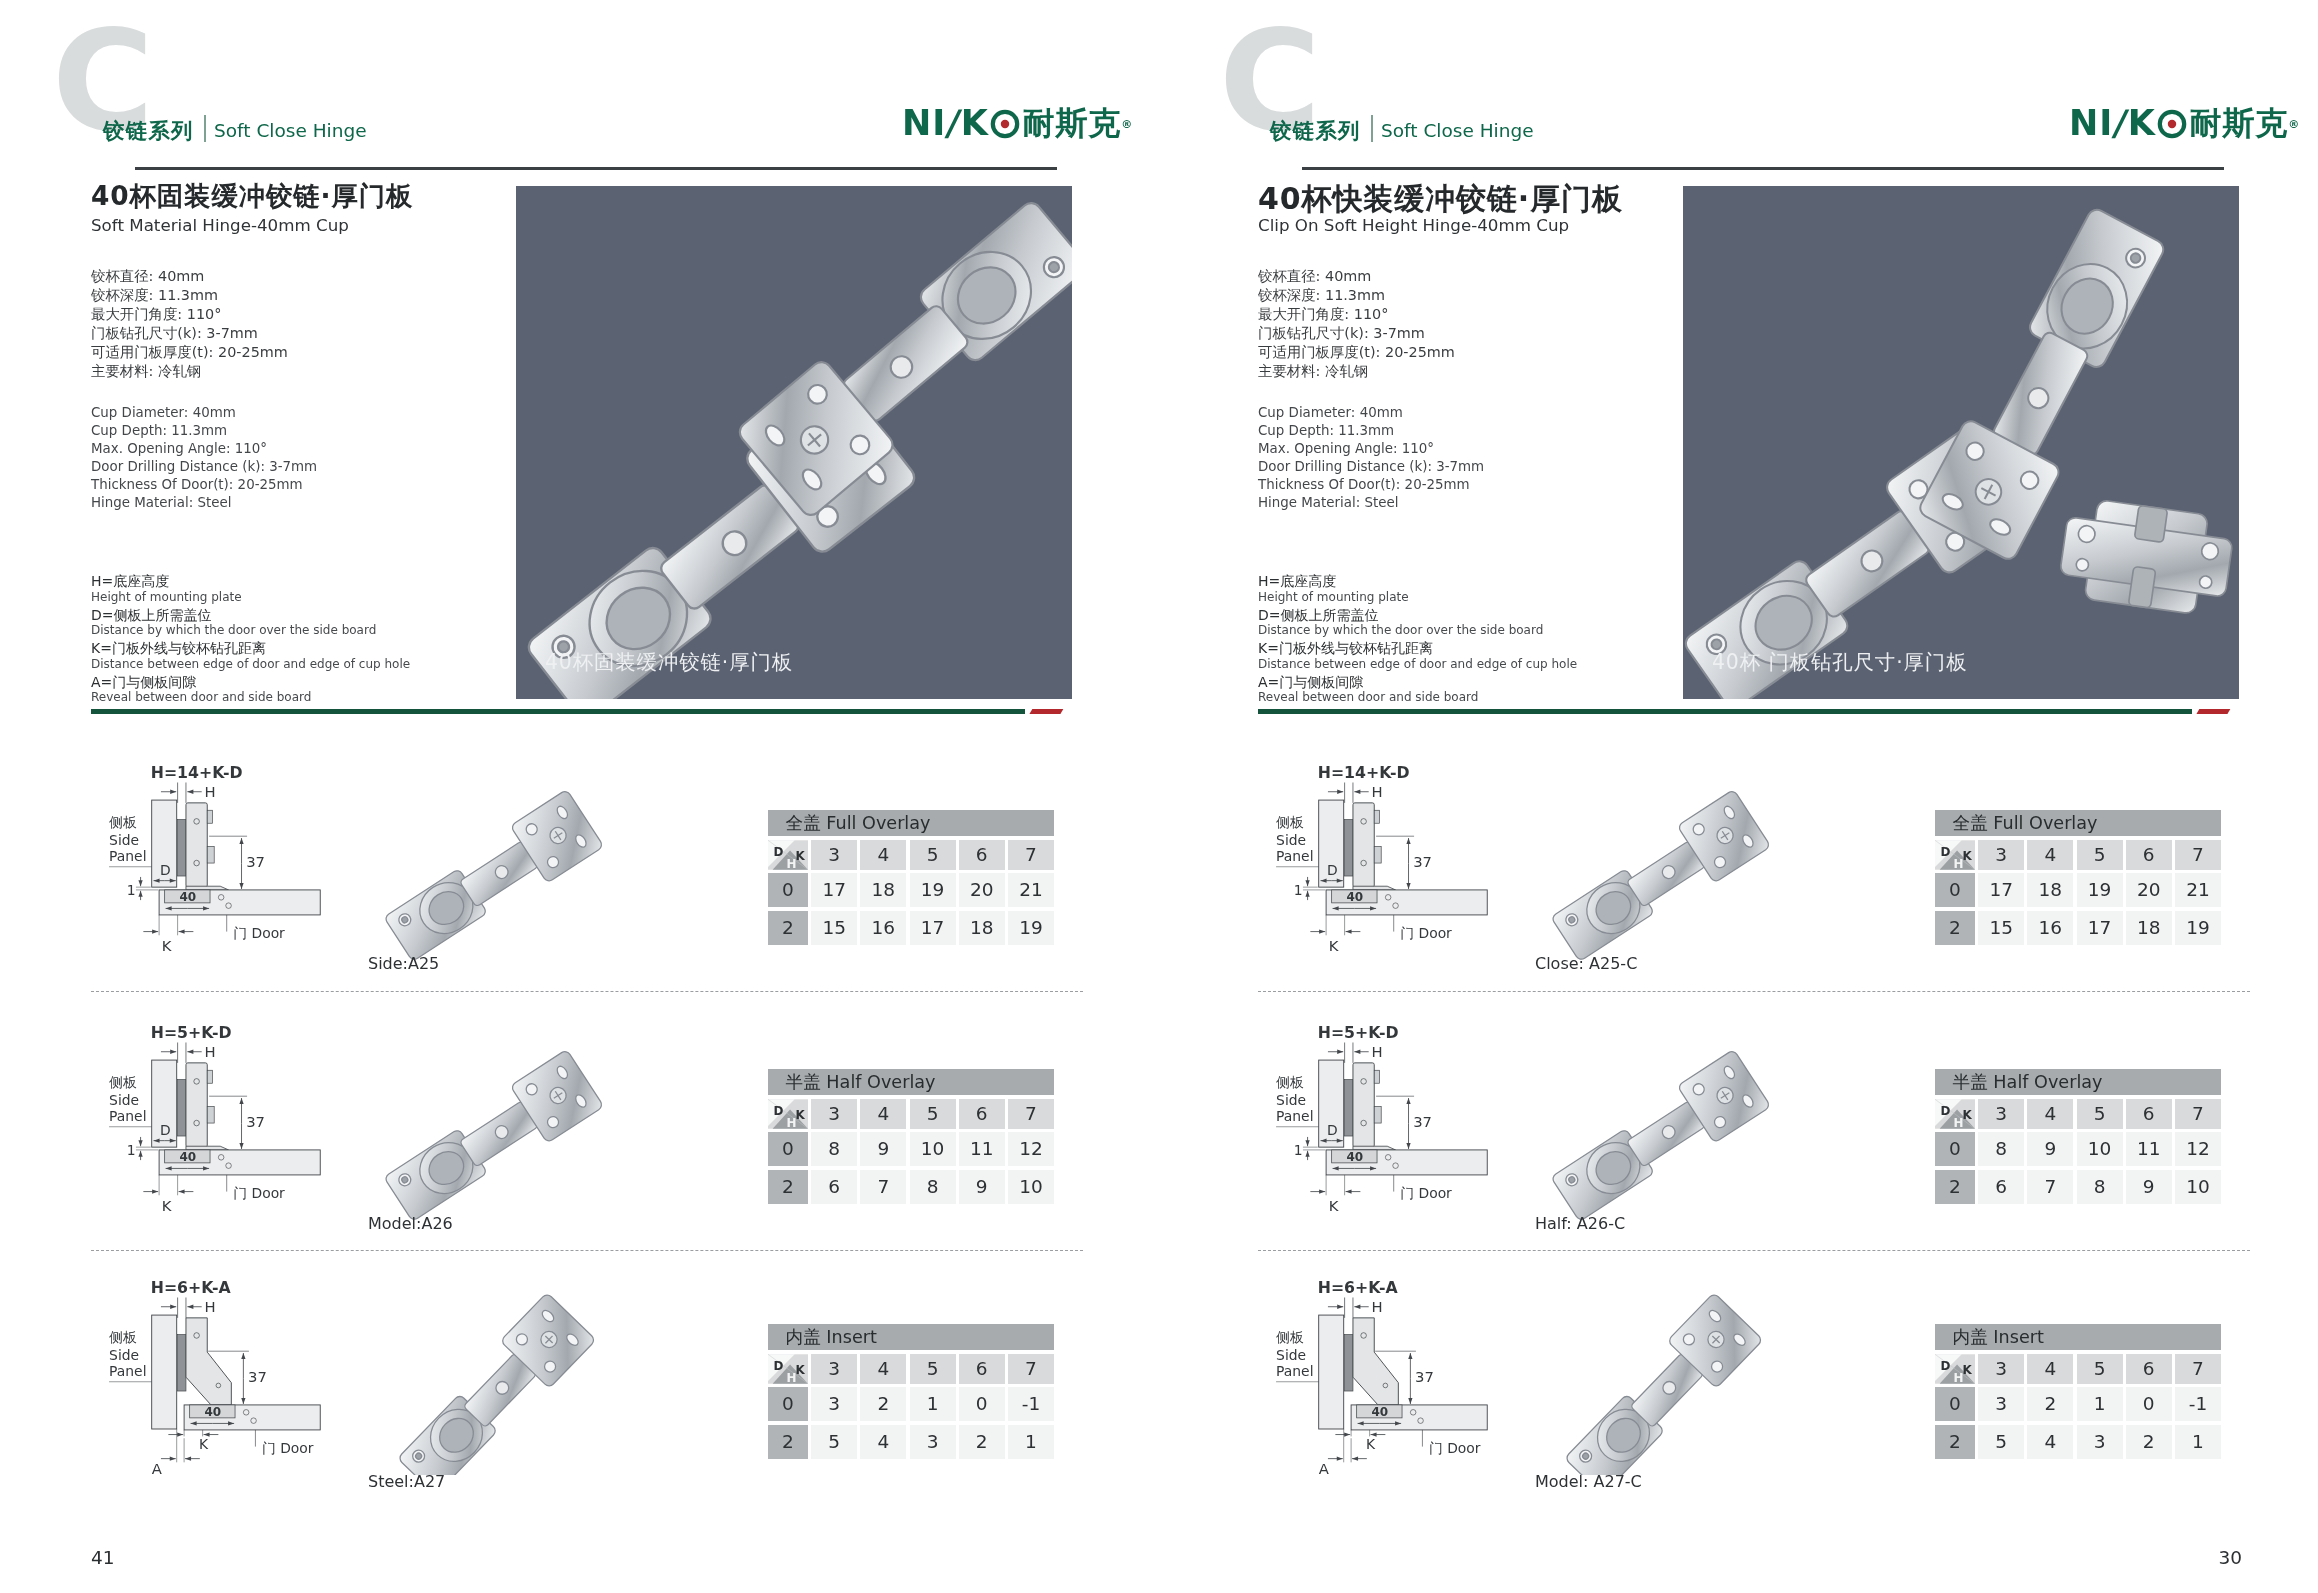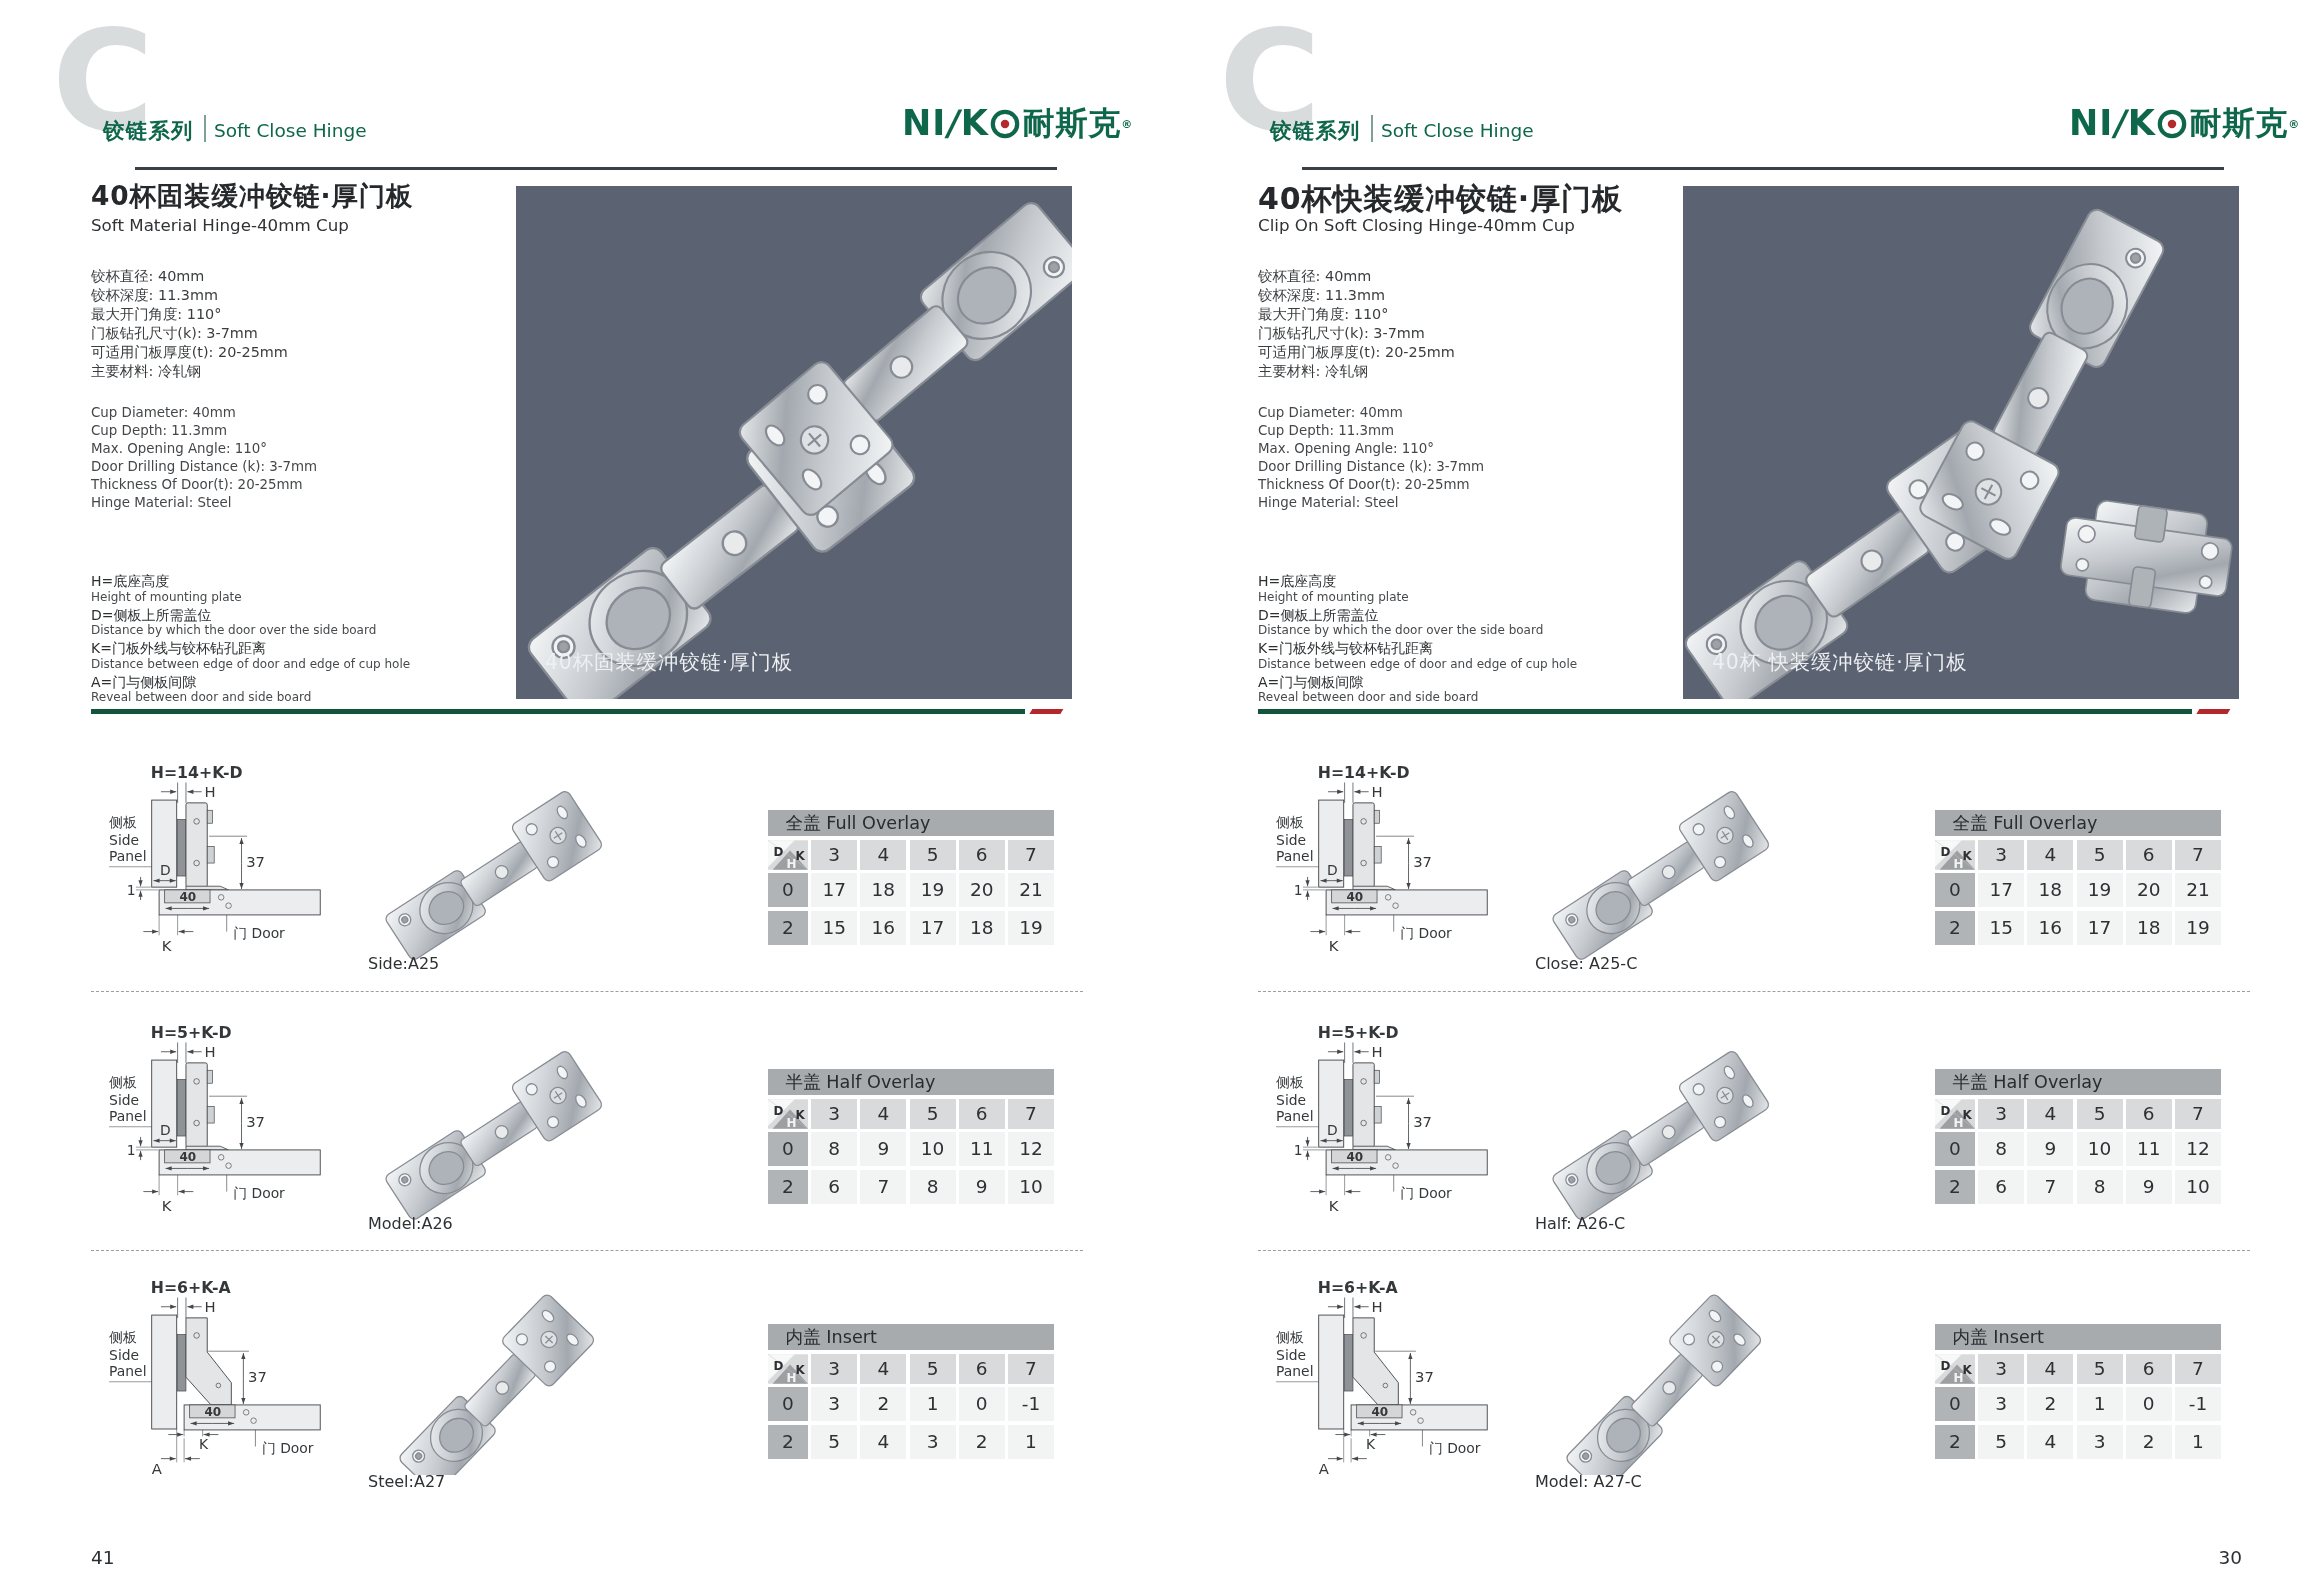--- a/index.html
+++ b/index.html
@@ -493,21 +493,21 @@
       <div style="font-size: 35px;">K</div>
       <div style="width: 30px; height: 30px; margin: 3.7px 2.8px 0px 1.9px;"><svg width="30" height="30" viewBox="0 0 64 64">
           <circle cx="32" cy="32" r="26" fill="none" stroke="#0e674a" stroke-width="9"></circle>
           <circle cx="32" cy="32" r="9" fill="#b2292e"></circle>
         </svg></div>
       <div style="font-size: 32px; letter-spacing: 0.9px;">耐斯克</div>
       <div style="font-size: 11px; margin-top: 0.9px;">®</div>
     </div>
     <div style="position: absolute; left: 135px; top: 167px; width: 922px; height: 3.2px; background: rgb(59, 64, 68);"></div>
     <div style="position: absolute; left: 91px; top: 179px; font-size: 30px; font-weight: bold; color: rgb(38, 41, 43); letter-spacing: 0.9px;">40杯快装缓冲铰链·厚门板</div>
-    <div style="position: absolute; left: 91px; top: 215px; font-size: 16.7px; color: rgb(48, 51, 54);">Clip On Soft Closing Hinge-40mm Cup</div>
+    <div style="position: absolute; left: 91px; top: 215px; font-size: 16.7px; color: rgb(48, 51, 54);">Clip On Soft Height Hinge-40mm Cup</div>
     <div style="position: absolute; left: 91px; top: 267px;">
       <div style="font-size: 14.4px; line-height: 19px; color: rgb(58, 61, 63);">铰杯直径: 40mm</div>
       <div style="font-size: 14.4px; line-height: 19px; color: rgb(58, 61, 63);">铰杯深度: 11.3mm</div>
       <div style="font-size: 14.4px; line-height: 19px; color: rgb(58, 61, 63);">最大开门角度: 110°</div>
       <div style="font-size: 14.4px; line-height: 19px; color: rgb(58, 61, 63);">门板钻孔尺寸(k): 3-7mm</div>
       <div style="font-size: 14.4px; line-height: 19px; color: rgb(58, 61, 63);">可适用门板厚度(t): 20-25mm</div>
       <div style="font-size: 14.4px; line-height: 19px; color: rgb(58, 61, 63);">主要材料: 冷轧钢</div>
     </div>
     <div style="position: absolute; left: 91px; top: 404px;">
       <div style="font-size: 13.4px; line-height: 18px; color: rgb(68, 71, 74);">Cup Diameter: 40mm</div>
@@ -585,21 +585,21 @@
               <rect x="-150" y="-52" width="300" height="104" rx="16" fill="url(#bg1)"></rect>
               <circle cx="-112" cy="-26" r="15" fill="#f2f4f5"></circle>
               <circle cx="-112" cy="30" r="11" fill="#f2f4f5"></circle>
               <circle cx="112" cy="-26" r="15" fill="#f2f4f5"></circle>
               <circle cx="112" cy="30" r="11" fill="#f2f4f5"></circle>
               <rect x="-26" y="-90" width="52" height="60" fill="#aeb3b8" rx="8"></rect>
               <rect x="-20" y="20" width="40" height="70" fill="#aeb3b8" rx="8"></rect>
             </g>
           </g>
         </svg></div>
-      <div style="position: absolute; left: 29px; top: 462px; font-size: 20.4px; color: rgb(238, 240, 242); letter-spacing: 0.9px;">40杯 快装缓冲铰链·厚门板</div>
+      <div style="position: absolute; left: 29px; top: 462px; font-size: 20.4px; color: rgb(238, 240, 242); letter-spacing: 0.9px;">40杯 门板钻孔尺寸·厚门板</div>
     </div>
     <div style="position: absolute; left: 91px; top: 709px; width: 934px; height: 4.6px; background: rgb(20, 84, 60);"></div>
     <div style="position: absolute; left: 1031px; top: 709px; width: 31px; height: 4.6px; background: rgb(179, 40, 45); transform: skewX(-30deg);"></div>
     <div style="position: absolute; left: 107px; top: 751px; width: 232px; height: 213px;"><svg width="232" height="213" viewBox="0 0 500 460">
         <text x="94" y="58" font-size="34" font-weight="600" fill="#34383b">H=14+K-D</text>
         <line x1="152" y1="68" x2="152" y2="112" stroke="#44484c" stroke-width="1.6"></line>
         <line x1="170" y1="68" x2="170" y2="112" stroke="#44484c" stroke-width="1.6"></line>
         <line x1="116" y1="88" x2="149" y2="88" stroke="#44484c" stroke-width="1.8"></line>
         <polygon points="149,88 136,83.4 136,92.6" fill="#44484c"></polygon>
         <line x1="204" y1="88" x2="173" y2="88" stroke="#44484c" stroke-width="1.8"></line>

